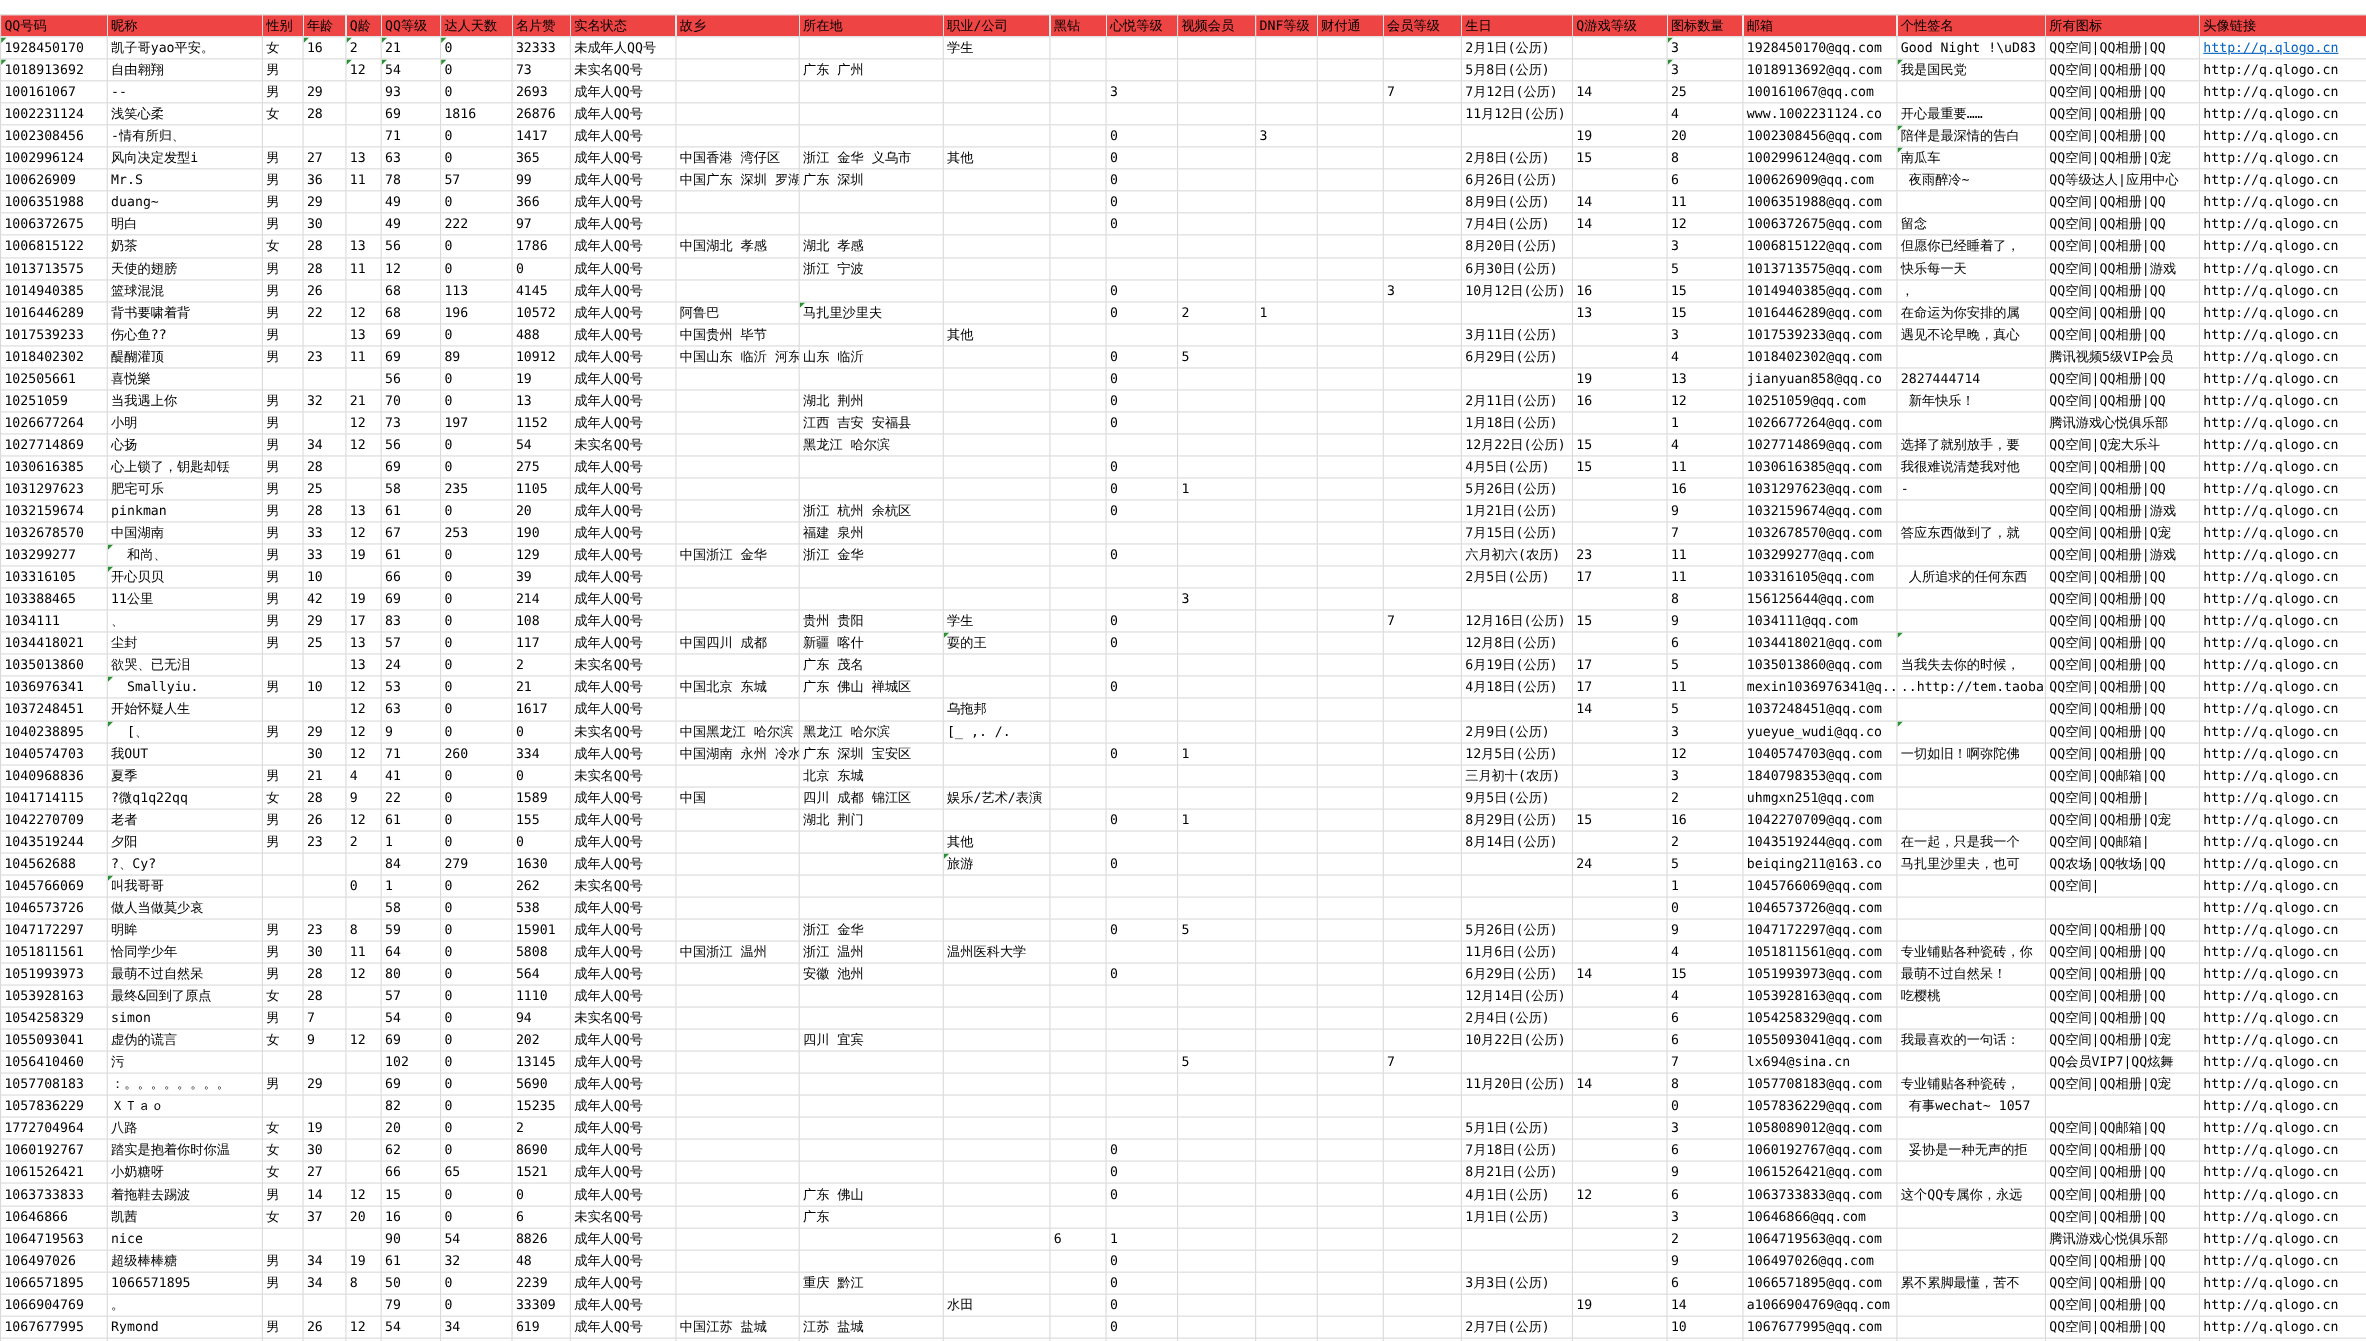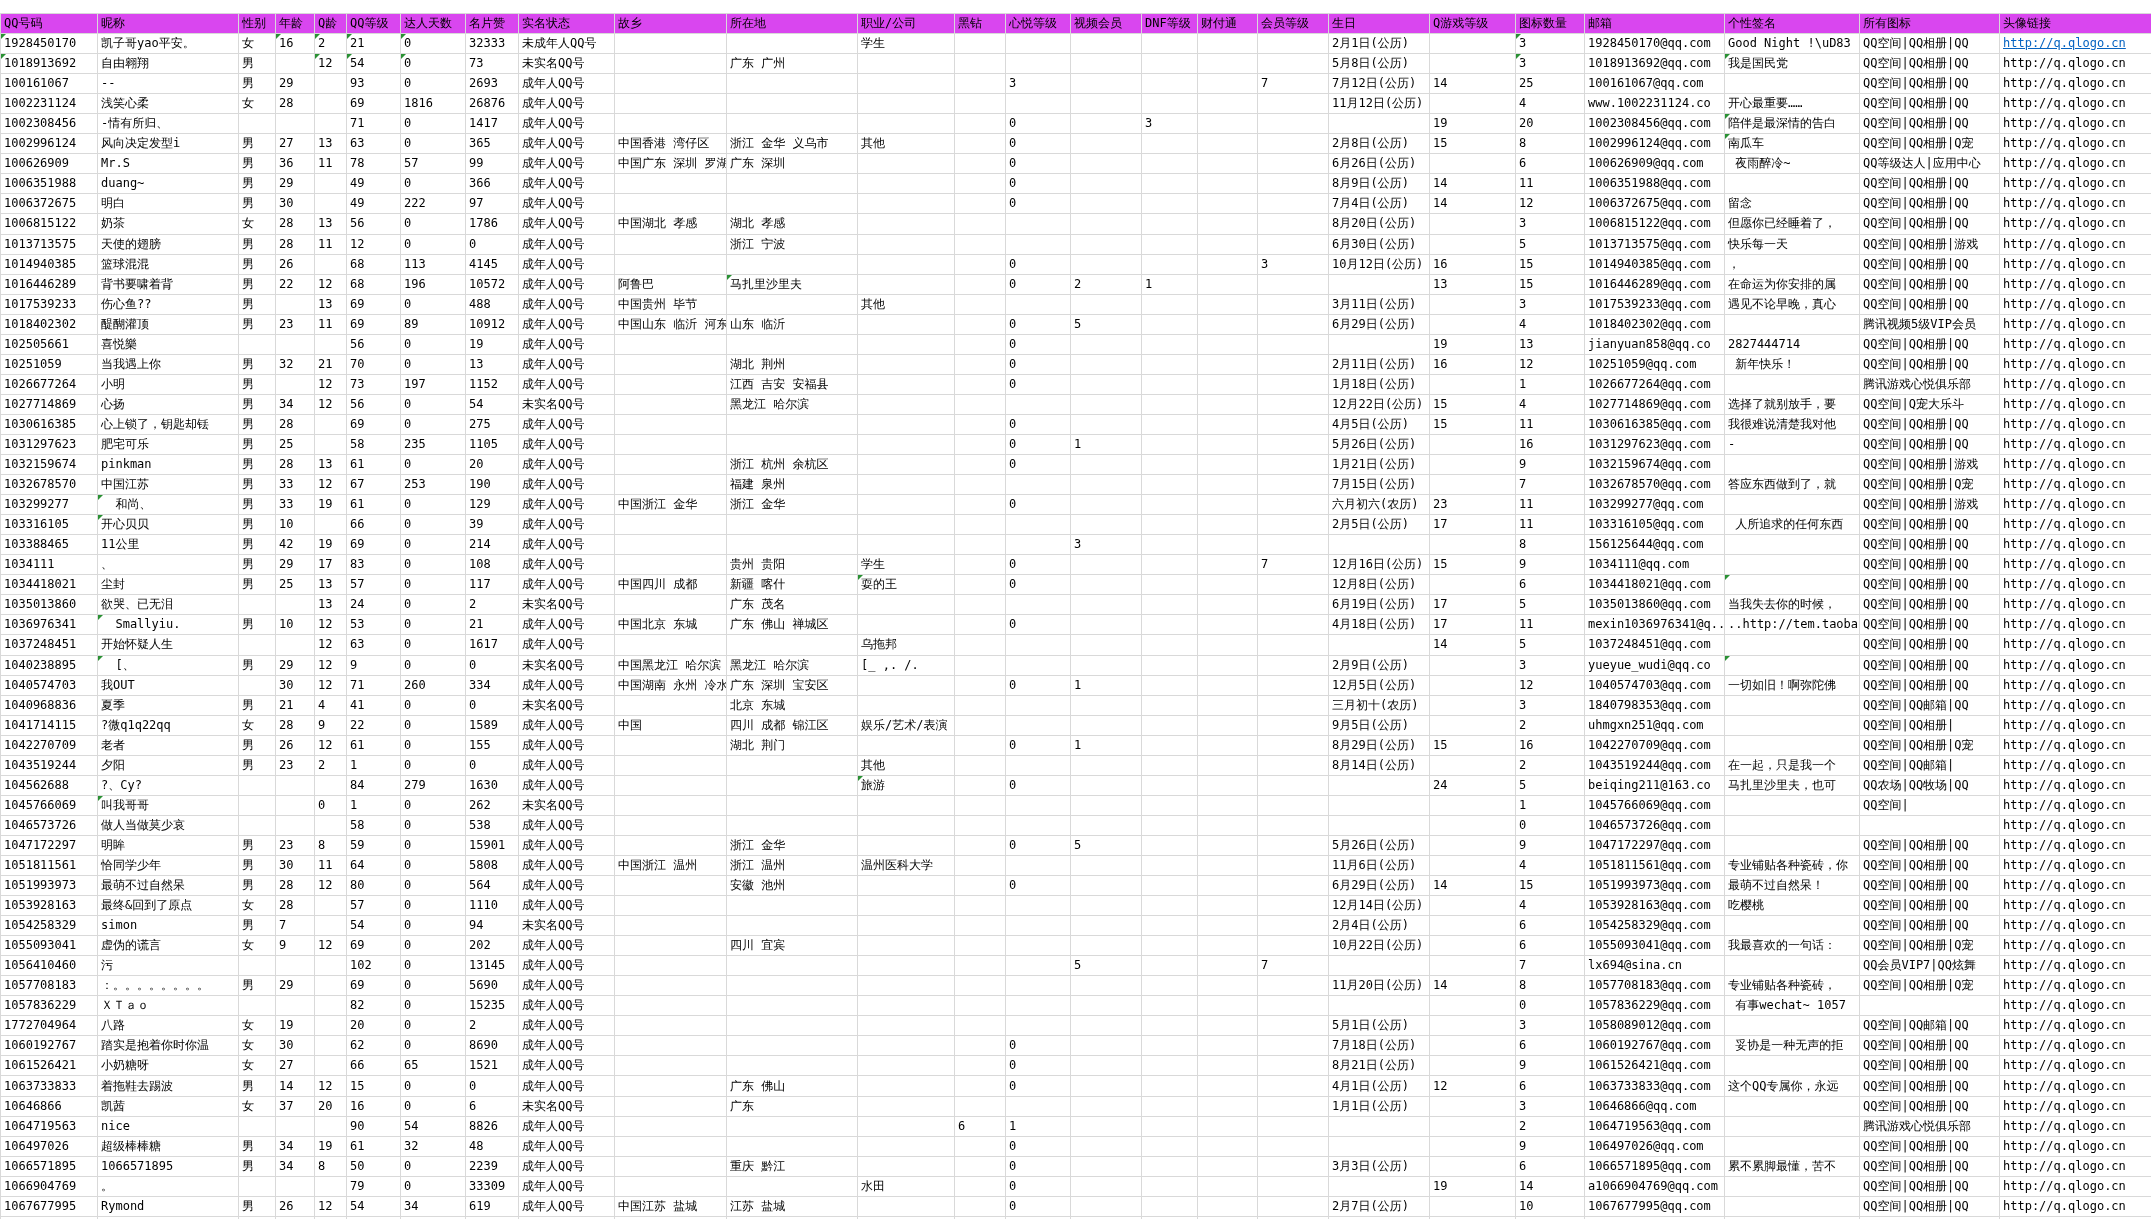--- a/index.html
+++ b/index.html
@@ -17,21 +17,21 @@
     padding:0 0 0 3px;
     overflow:hidden;
     white-space:pre;
     font-weight:normal;
     text-align:left;
     vertical-align:middle;
     position:relative;
     font-size:12px;
     line-height:19px;
   }
-  thead th{background:#d946ef;margin-top:46px;}
+  thead th{background:#ef4444;margin-top:46px;}
   td.green::before, th.green::before{
     content:"";position:absolute;top:0;left:0;width:0;height:0;
     border-top:5px solid var(--green-marker,#2a9134);
     border-right:5px solid transparent;
   }
   td.link{color:var(--link-blue,#0563c1);text-decoration:underline;}
   td.right{padding-right:2px;}
 </style>
 </head>
 <body>
@@ -685,21 +685,21 @@
             <td>1月21日(公历)</td>
             <td></td>
             <td>9</td>
             <td>1032159674@qq.com</td>
             <td></td>
             <td>QQ空间|QQ相册|游戏</td>
             <td>http://q.qlogo.cn</td>
           </tr>
           <tr>
             <td>1032678570</td>
-            <td>中国江苏</td>
+            <td>中国湖南</td>
             <td>男</td>
             <td>33</td>
             <td>12</td>
             <td>67</td>
             <td>253</td>
             <td>190</td>
             <td>成年人QQ号</td>
             <td></td>
             <td>福建 泉州</td>
             <td></td>

